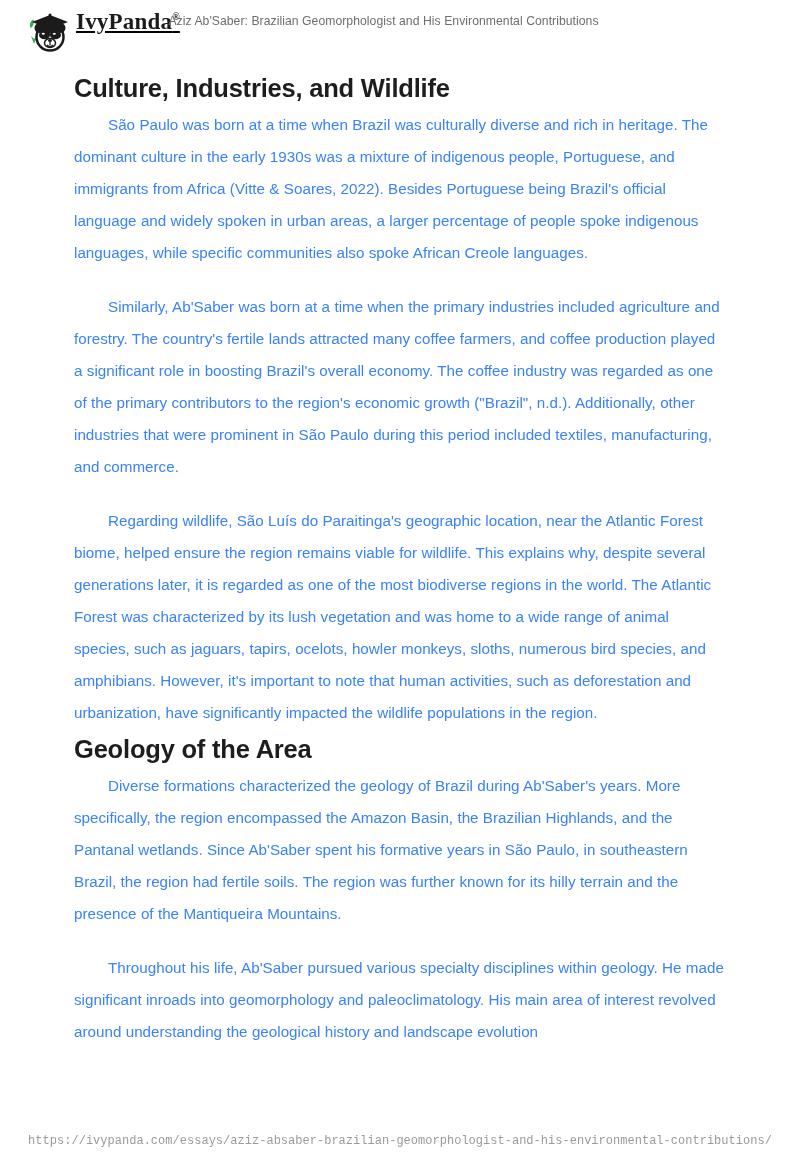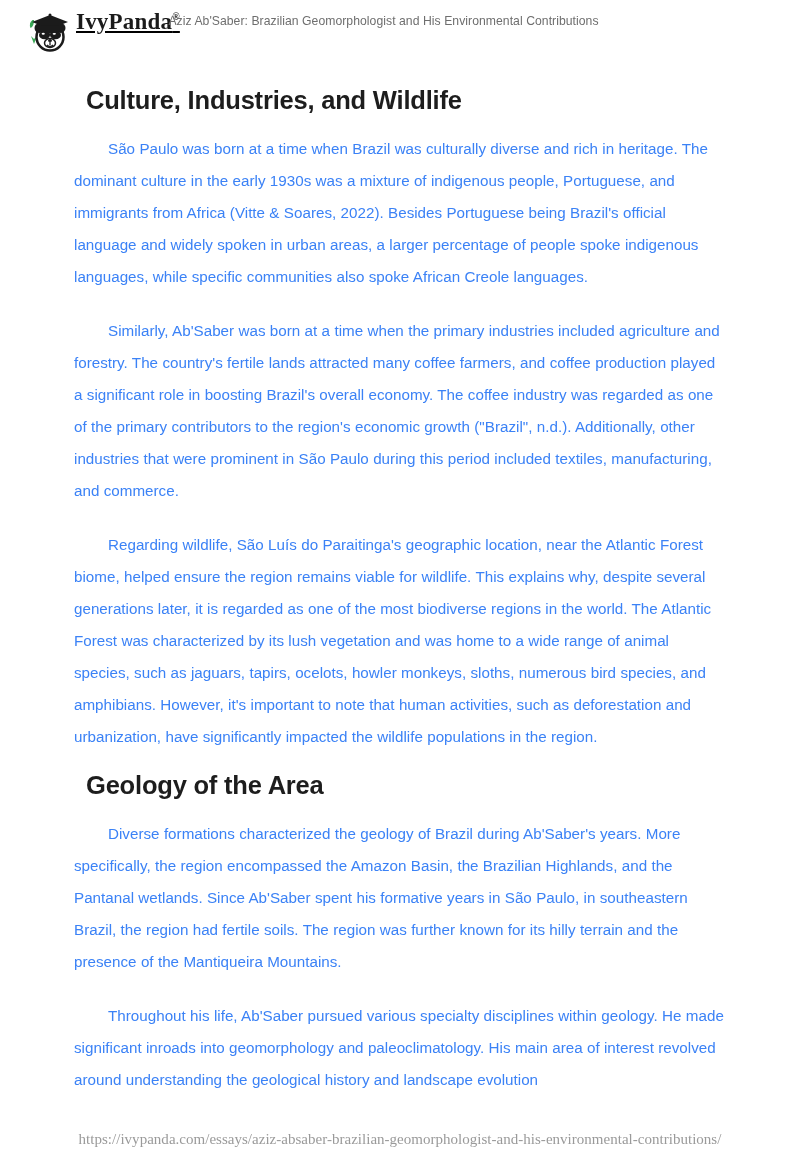--- a/index.html
+++ b/index.html
@@ -71,21 +71,21 @@
   .content {
     position: absolute;
     left: 74px;
     top: 68px;
     width: 652px;
   }
   h2.section-heading {
     font-size: 25.5px;
     font-weight: bold;
     color: #1d1d1d;
-    margin: 12px;
+    margin: 0;
     letter-spacing: -0.2px;
     line-height: 1.6;
   }
   .h-culture { margin-top: 6px; }
   .h-geology { margin-top: 30px; }
   .h-disciplines { margin-top: 32px; }
 
   p.body-text {
     font-size: 15.2px;
     line-height: 32px;
@@ -100,23 +100,23 @@
 
   
   .page-footer {
     position: absolute;
     left: 0;
     bottom: 12px;
     width: 800px;
     text-align: center;
   }
   .footer-url {
-    font-size: 15px;
+    font-size: 12px;
     color: #9a9a9a;
-    font-family: Liberation Serif, serif;
+    font-family: Liberation Mono, monospace;
     letter-spacing: 0.02px;
     text-decoration: none;
     white-space: nowrap;
   }
 </style>
 </head>
 <body>
 
 <div class="page-header">
 

